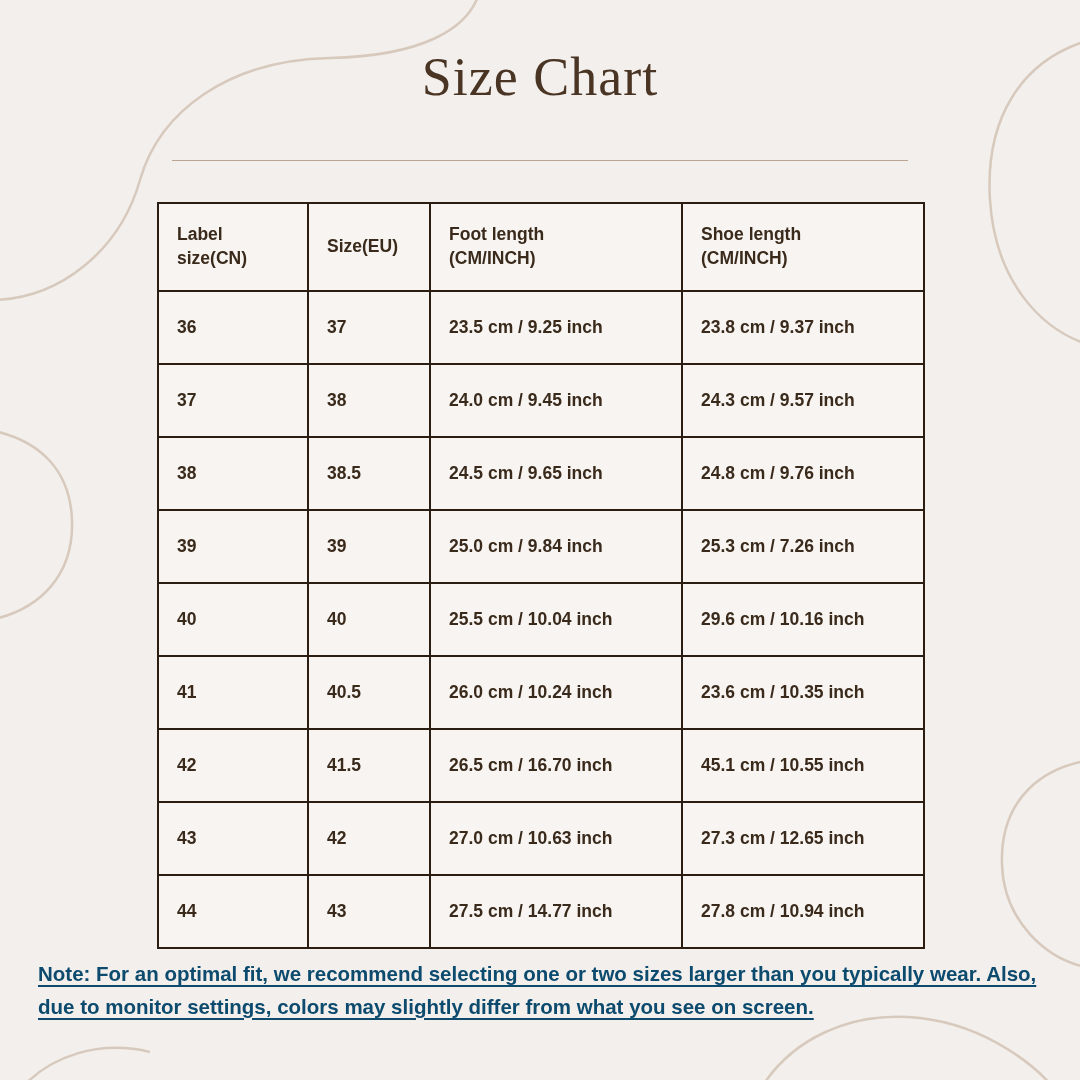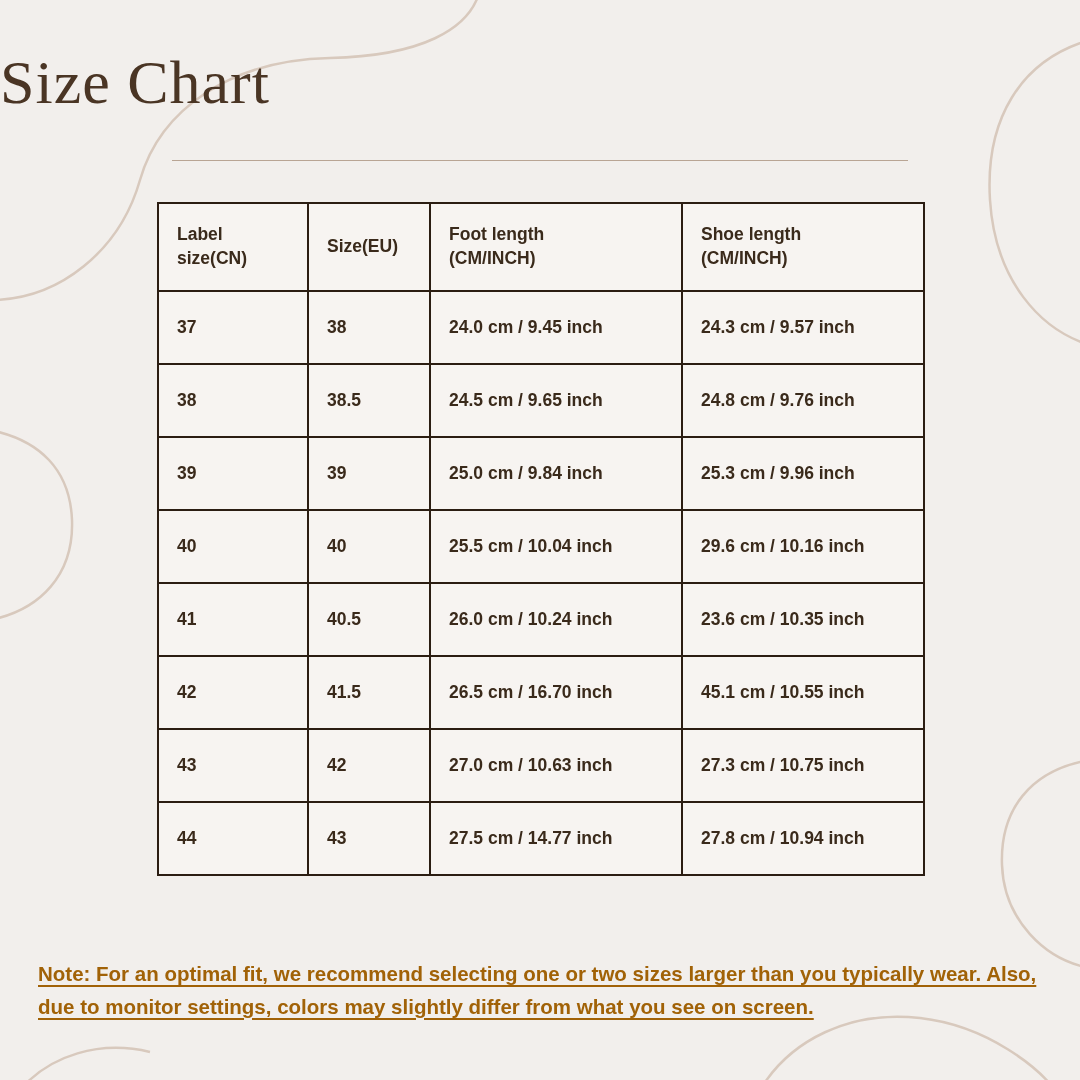--- a/index.html
+++ b/index.html
@@ -28,23 +28,23 @@
     width: 1080px;
     height: 1080px;
     box-sizing: border-box;
   }
 
   .title {
     position: absolute;
     top: 48px;
     left: 0;
     width: 1080px;
-    text-align: left;
+    text-align: center;
     font-family: "Liberation Serif", serif;
-    font-size: 62px;
+    font-size: 54px;
     line-height: 1.1;
     color: #4a3524;
     letter-spacing: 1px;
   }
 
   .title-rule {
     position: absolute;
     top: 160px;
     left: 172px;
     width: 736px;
@@ -91,21 +91,21 @@
   col.c3 { width: 252px; }
   col.c4 { width: 242px; }
 
   .note {
     position: absolute;
     top: 958px;
     left: 38px;
     width: 1006px;
     font-size: 20.5px;
     font-weight: bold;
-    color: #a16207;
+    color: #0c4a6e;
     line-height: 1.6;
     text-decoration: underline;
     text-underline-offset: 4px;
   }
 </style>
 </head>
 <body>
 
 <div class="page">
 
@@ -143,36 +143,42 @@
             <span>(CM/INCH)</span>
           </th>
           <th>
             <span>Shoe length</span><br>
             <span>(CM/INCH)</span>
           </th>
         </tr>
       </thead>
       <tbody>
         <tr>
+          <td>36</td>
+          <td>37</td>
+          <td>23.5 cm / 9.25 inch</td>
+          <td>23.8 cm / 9.37 inch</td>
+        </tr>
+        <tr>
           <td>37</td>
           <td>38</td>
           <td>24.0 cm / 9.45 inch</td>
           <td>24.3 cm / 9.57 inch</td>
         </tr>
         <tr>
           <td>38</td>
           <td>38.5</td>
           <td>24.5 cm / 9.65 inch</td>
           <td>24.8 cm / 9.76 inch</td>
         </tr>
         <tr>
           <td>39</td>
           <td>39</td>
           <td>25.0 cm / 9.84 inch</td>
-          <td>25.3 cm / 9.96 inch</td>
+          <td>25.3 cm / 7.26 inch</td>
         </tr>
         <tr>
           <td>40</td>
           <td>40</td>
           <td>25.5 cm / 10.04 inch</td>
           <td>29.6 cm / 10.16 inch</td>
         </tr>
         <tr>
           <td>41</td>
           <td>40.5</td>
@@ -182,21 +188,21 @@
         <tr>
           <td>42</td>
           <td>41.5</td>
           <td>26.5 cm / 16.70 inch</td>
           <td>45.1 cm / 10.55 inch</td>
         </tr>
         <tr>
           <td>43</td>
           <td>42</td>
           <td>27.0 cm / 10.63 inch</td>
-          <td>27.3 cm / 10.75 inch</td>
+          <td>27.3 cm / 12.65 inch</td>
         </tr>
         <tr>
           <td>44</td>
           <td>43</td>
           <td>27.5 cm / 14.77 inch</td>
           <td>27.8 cm / 10.94 inch</td>
         </tr>
       </tbody>
     </table>
   </div>

